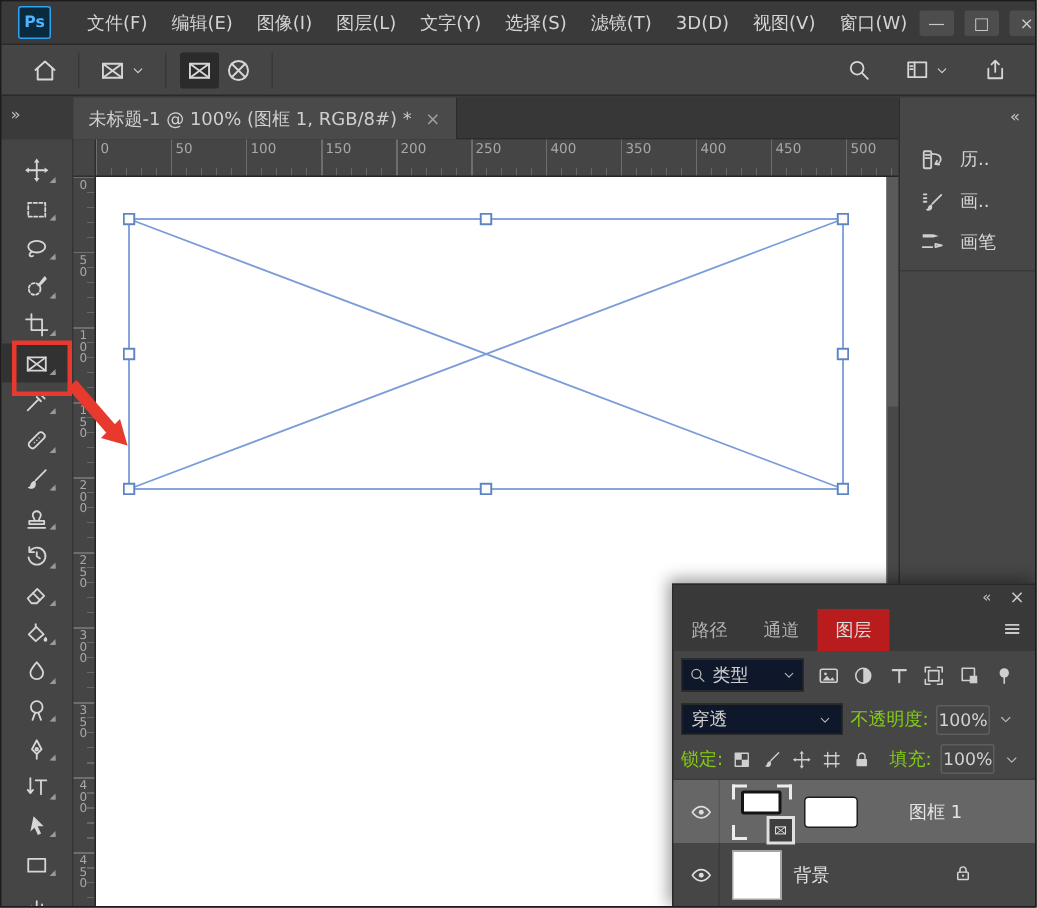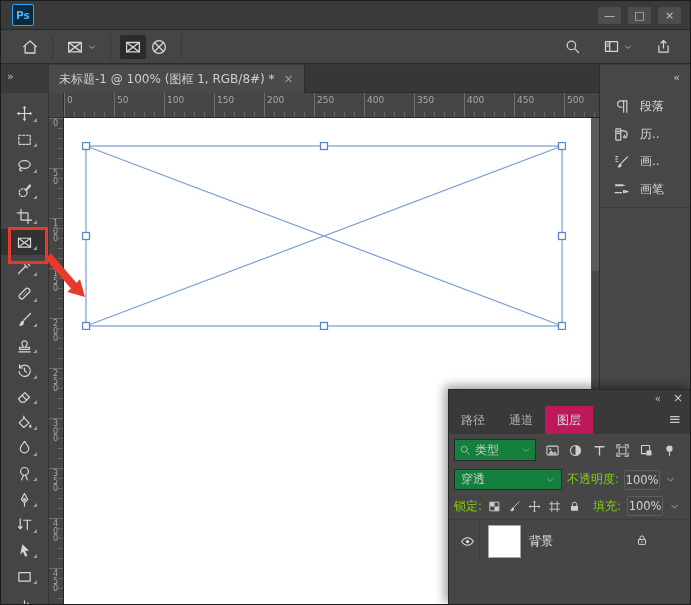--- a/index.html
+++ b/index.html
@@ -82,24 +82,24 @@
   .dock-label{white-space:nowrap;}
   
   .layers-panel{position:absolute;left:447px;top:388px;width:244px;height:217px;background:#464646;
                 border:1px solid #282828;box-sizing:border-box;z-index:20;
                 box-shadow:-3px -3px 10px rgba(0,0,0,.4);}
   .lp-header{height:16px;background:#393939;display:flex;align-items:center;justify-content:flex-end;
              gap:12px;padding-right:8px;color:#bdbdbd;font-size:10px;}
   .lp-close{font-size:12px;color:#c9c9c9;}
   .lp-tabs{height:28px;background:#393939;display:flex;align-items:stretch;}
   .lp-tab{padding:0 12px;line-height:28px;font-size:12px;color:#b2b2b2;}
-  .lp-tab.active{background:#be185d;color:#dcdcdc;}
+  .lp-tab.active{background:#b91c1c;color:#dcdcdc;}
   .lp-menu{margin-left:auto;padding-right:10px;line-height:26px;font-size:15px;color:#c9c9c9;}
   .lp-filter{height:32px;display:flex;align-items:center;padding:0 5px;}
-  .well{background:#15803d;border:1px solid #2a2a2a;border-radius:0;display:flex;
+  .well{background:#0f172a;border:1px solid #2a2a2a;border-radius:0;display:flex;
         align-items:center;font-size:12px;color:#cfcfcf;box-sizing:border-box;}
   .search-well{width:82px;height:22px;padding:0 4px;gap:4px;}
   .search-well .spacer{flex:1;}
   .f-icons{flex:1;display:flex;justify-content:space-evenly;align-items:center;color:#cfcfcf;}
   .lp-blend{height:27px;display:flex;align-items:center;padding:0 5px;gap:5px;}
   .blend-well{width:108px;height:21px;padding:4px 6px;justify-content:space-between;}
   .small-label{font-size:12px;color:#84cc16;white-space:nowrap;}
   .value-well{width:36px;height:20px;border:1px solid #5e5e5e;border-radius:2px;display:flex;
               align-items:center;justify-content:center;font-size:11.5px;color:#d2d2d2;box-sizing:border-box;}
   .chev{width:12px;height:12px;color:#b8b8b8;}
@@ -124,20 +124,32 @@
   .thumbBG{width:31px;height:31px;background:#fff;border:1px solid #a6a6a6;flex:0 0 auto;}
   .row-lock{margin-left:auto;margin-right:36px;color:#d6d6d6;}
 </style>
 </head>
 <body>
 
 <div class="app">
 
   <div class="titlebar">
     <div class="ps-logo">Ps</div>
+    <div class="menubar" id="menubar">
+        <div class="menu-item">文件(F)</div>
+        <div class="menu-item">编辑(E)</div>
+        <div class="menu-item">图像(I)</div>
+        <div class="menu-item">图层(L)</div>
+        <div class="menu-item">文字(Y)</div>
+        <div class="menu-item">选择(S)</div>
+        <div class="menu-item">滤镜(T)</div>
+        <div class="menu-item">3D(D)</div>
+        <div class="menu-item">视图(V)</div>
+        <div class="menu-item">窗口(W)</div>
+      </div>
     <div class="win-controls" id="win-controls">
         <div class="win-btn">—</div>
         <div class="win-btn">□</div>
         <div class="win-btn">×</div>
       </div>
   </div>
 
   <div class="optionsbar">
     <div style="display:flex;align-items:center" id="opt-left">
         <div class="opt-item">
@@ -458,29 +470,20 @@
   </div>
 
   <div class="dock">
     <div class="dock-header">
       <span>«</span>
     </div>
     <div class="dock-items" id="dock-items">
         <div class="dock-item">
           <span class="ic" style="height: 17px; width: 17px;">
             <svg viewBox="0 0 24 24">
-              <path d="M19.5 4H11a4.5 4.5 0 000 9h1.5"></path>
-              <path d="M15 4v16M19.5 4v16"></path>
-            </svg>
-          </span>
-          <span class="dock-label">段落</span>
-        </div>
-        <div class="dock-item">
-          <span class="ic" style="height: 17px; width: 17px;">
-            <svg viewBox="0 0 24 24">
               <rect x="4" y="4" width="7" height="16" rx="1"></rect>
               <path d="M5.5 7.5h4M5.5 10.5h4"></path>
               <path d="M12 6.5c5 0 8 2 8 5 0 2.5-2 4.5-5 4.5"></path>
               <path d="M16.5 13l-1.5 3 3.5 .5"></path>
             </svg>
           </span>
           <span class="dock-label">历..</span>
         </div>
         <div class="dock-item">
           <span class="ic" style="height: 17px; width: 17px;">
@@ -644,20 +647,46 @@
         </span>
       <span class="small-label">填充:</span>
       <span class="value-well">100%</span>
       <span class="ic chev" style="width:11px;height:11px">
           <svg viewBox="0 0 24 24">
             <path d="M6 9.5l6 6 6-6"></path>
           </svg>
         </span>
     </div>
     <div id="lp-layers">
+        <div class="layer-row selected">
+          <div class="eye-cell">
+            <span class="ic" style="height: 15px; width: 15px;">
+              <svg viewBox="0 0 24 24">
+                <path d="M2.5 12C5.5 7.8 8.7 6 12 6s6.5 1.8 9.5 6c-3 4.2-6.2 6-9.5 6s-6.5-1.8-9.5-6z"></path>
+                <circle cx="12" cy="12" r="2.6" fill="currentColor" stroke="none"></circle>
+              </svg>
+            </span>
+          </div>
+          <div class="thumbA">
+            <div class="c tl"></div>
+            <div class="c tr"></div>
+            <div class="c bl"></div>
+            <div class="rectin"></div>
+            <div class="badge">
+              <span class="ic" style="height: 9px; width: 9px;">
+                <svg viewBox="0 0 24 24">
+                  <rect x="3.5" y="6" width="17" height="12.5"></rect>
+                  <path d="M3.5 6l17 12.5M20.5 6l-17 12.5"></path>
+                </svg>
+              </span>
+            </div>
+          </div>
+          <div class="thumbB"></div>
+          <div class="layer-label lab-frame">图框 1</div>
+        </div>
         <div class="layer-row">
           <div class="eye-cell">
             <span class="ic" style="height: 15px; width: 15px;">
               <svg viewBox="0 0 24 24">
                 <path d="M2.5 12C5.5 7.8 8.7 6 12 6s6.5 1.8 9.5 6c-3 4.2-6.2 6-9.5 6s-6.5-1.8-9.5-6z"></path>
                 <circle cx="12" cy="12" r="2.6" fill="currentColor" stroke="none"></circle>
               </svg>
             </span>
           </div>
           <div class="thumbBG"></div>

